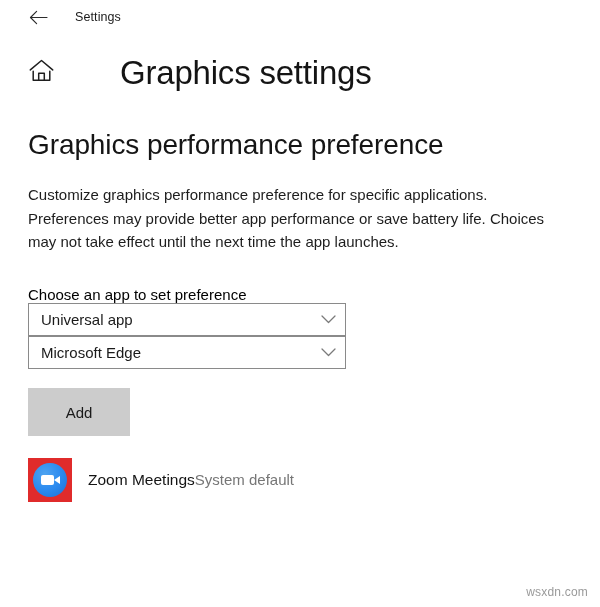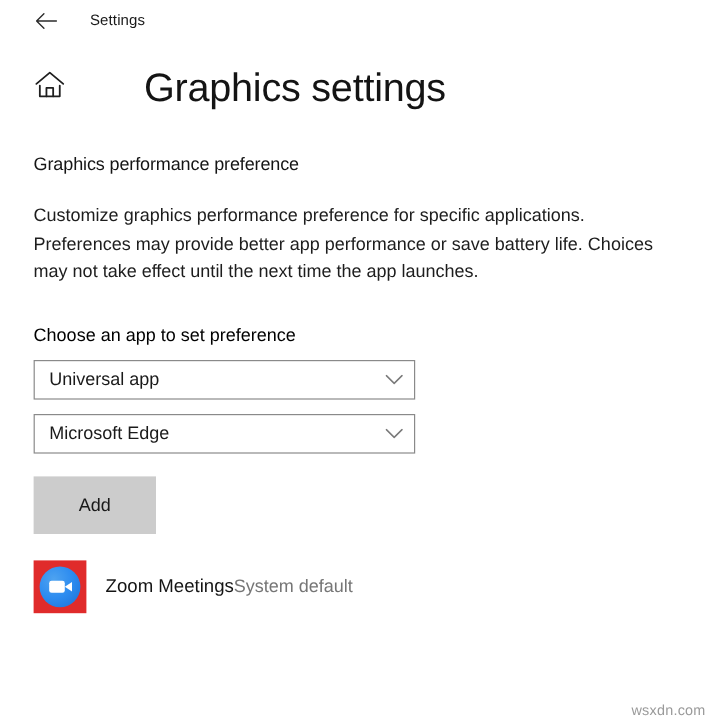--- a/index.html
+++ b/index.html
@@ -67,41 +67,41 @@
     letter-spacing: -0.2px;
   }
 
   
   .content {
     padding-left: 28px;
     padding-right: 24px;
   }
   .section-heading {
     margin-top: 40px;
-    font-size: 15px;
+    font-size: 28px;
     font-weight: 400;
     color: #151515;
     letter-spacing: -0.1px;
   }
   .description {
     margin-top: 22px;
     width: 524px;
     font-size: 15px;
     line-height: 1.58;
     color: #1d1d1d;
   }
   .field-label {
     margin-top: 32px;
     font-size: 15px;
     color: #000000;
   }
 
   
   .dropdown {
-    margin-top: 12px;
+    margin-top: 0;
     width: 318px;
     height: 33px;
     border: 1px solid #8a8a8a;
     background: #ffffff;
     display: flex;
     align-items: center;
     padding: 0 9px 0 12px;
     cursor: pointer;
   }
   .dropdown-value {

